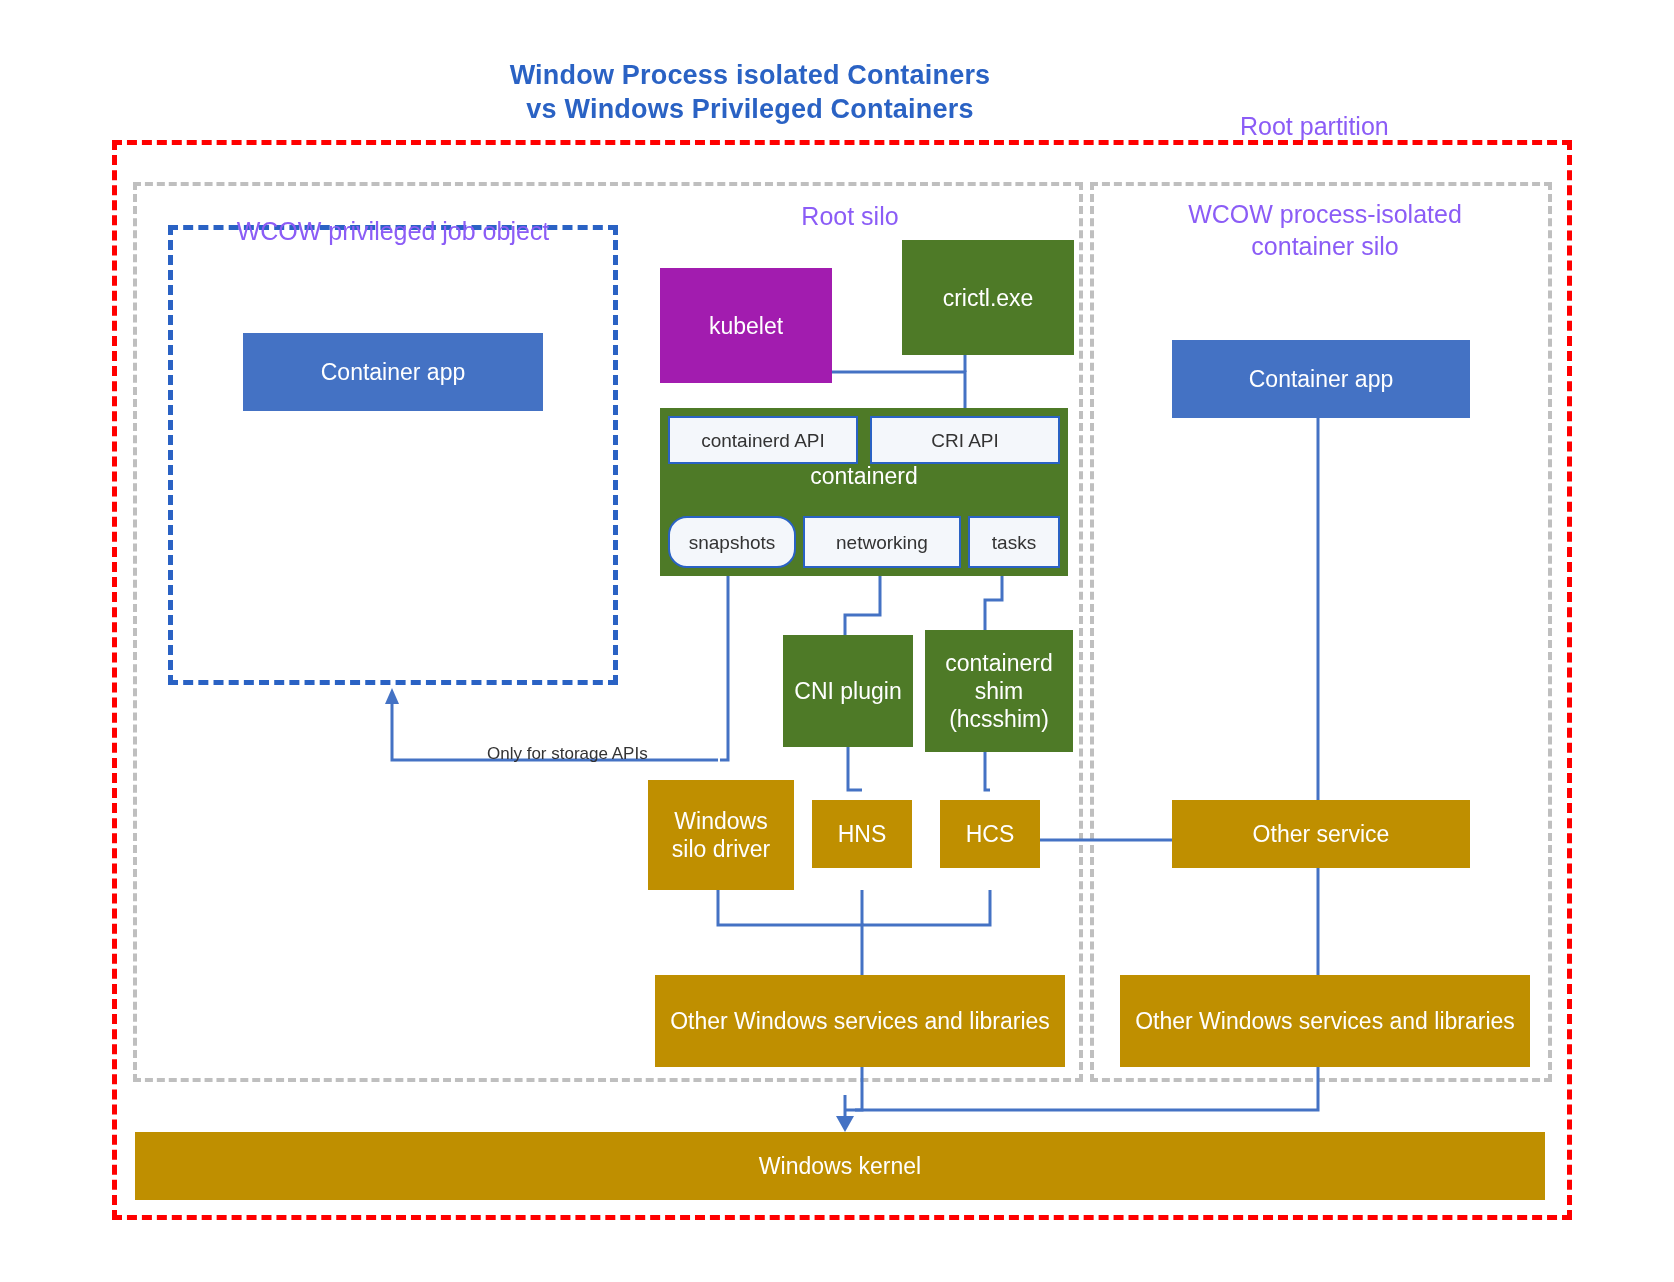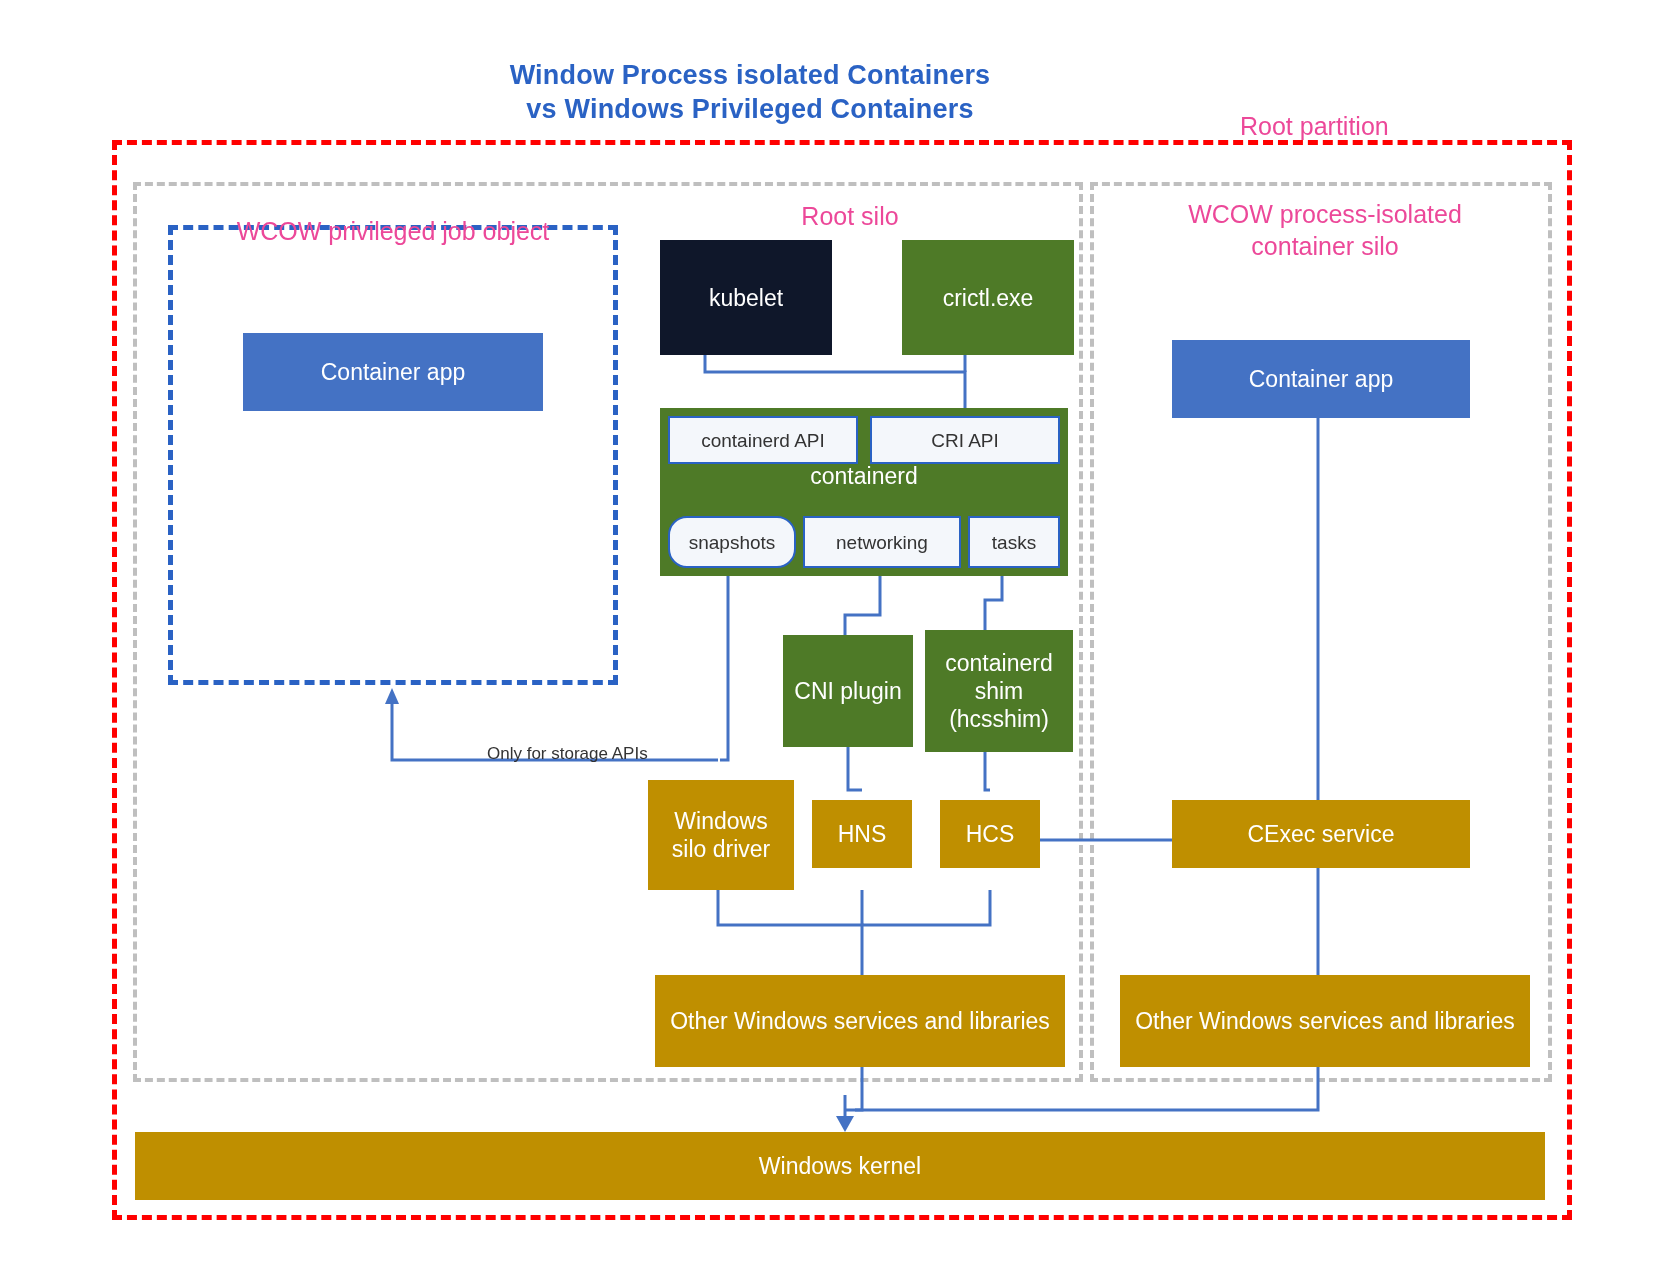--- a/index.html
+++ b/index.html
@@ -21,21 +21,21 @@
 
   .title {
     text-align: center;
     color: #2a62c4;
     font-weight: bold;
     font-size: 27px;
     line-height: 34px;
     letter-spacing: 0.2px;
   }
   .label-blue {
-    color: #ec4899;
+    color: #8b5cf6;
     font-size: 25px;
     line-height: 32px;
     text-align: center;
   }
   .label-small {
     color: #333333;
     font-size: 17px;
     line-height: 20px;
   }
 
@@ -57,21 +57,21 @@
     align-items: center;
     justify-content: center;
     text-align: center;
     color: #ffffff;
     font-size: 23px;
     line-height: 28px;
     padding: 2px 6px;
   }
   .box.blue   { background: #4472c4; }
   .box.green  { background: #4e7a27; }
-  .box.purple { background: #0f172a; }
+  .box.purple { background: #a21caf; margin-top: 28px; }
   .box.gold   { background: #bf8f00; }
 
   .subbox {
     display: flex;
     align-items: center;
     justify-content: center;
     text-align: center;
     background: #f4f7fb;
     border: 2px solid #2a62c4;
     color: #333333;
@@ -180,21 +180,21 @@
   <div class="abs box green" style="left:925px; top:630px; width:148px; height:122px;">containerd shim (hcsshim)</div>
 
   <div class="abs label-small" style="left:487px; top:744px; width:200px;">Only for storage APIs</div>
 
   <div class="abs box gold" style="left:648px; top:780px; width:146px; height:110px;">Windows silo driver</div>
 
   <div class="abs box gold" style="left:812px; top:800px; width:100px; height:68px;">HNS</div>
 
   <div class="abs box gold" style="left:940px; top:800px; width:100px; height:68px;">HCS</div>
 
-  <div class="abs box gold" style="left:1172px; top:800px; width:298px; height:68px;">CExec service</div>
+  <div class="abs box gold" style="left:1172px; top:800px; width:298px; height:68px;">Other service</div>
 
   <div class="abs box gold" style="left:655px; top:975px; width:410px; height:92px;">Other Windows services and libraries</div>
 
   <div class="abs box blue" style="left:1172px; top:340px; width:298px; height:78px;">Container app</div>
 
   <div class="abs box gold" style="left:1120px; top:975px; width:410px; height:92px;">Other Windows services and libraries</div>
 
   <div class="abs box gold" style="left:135px; top:1132px; width:1410px; height:68px;">Windows kernel</div>
 
 </div>

